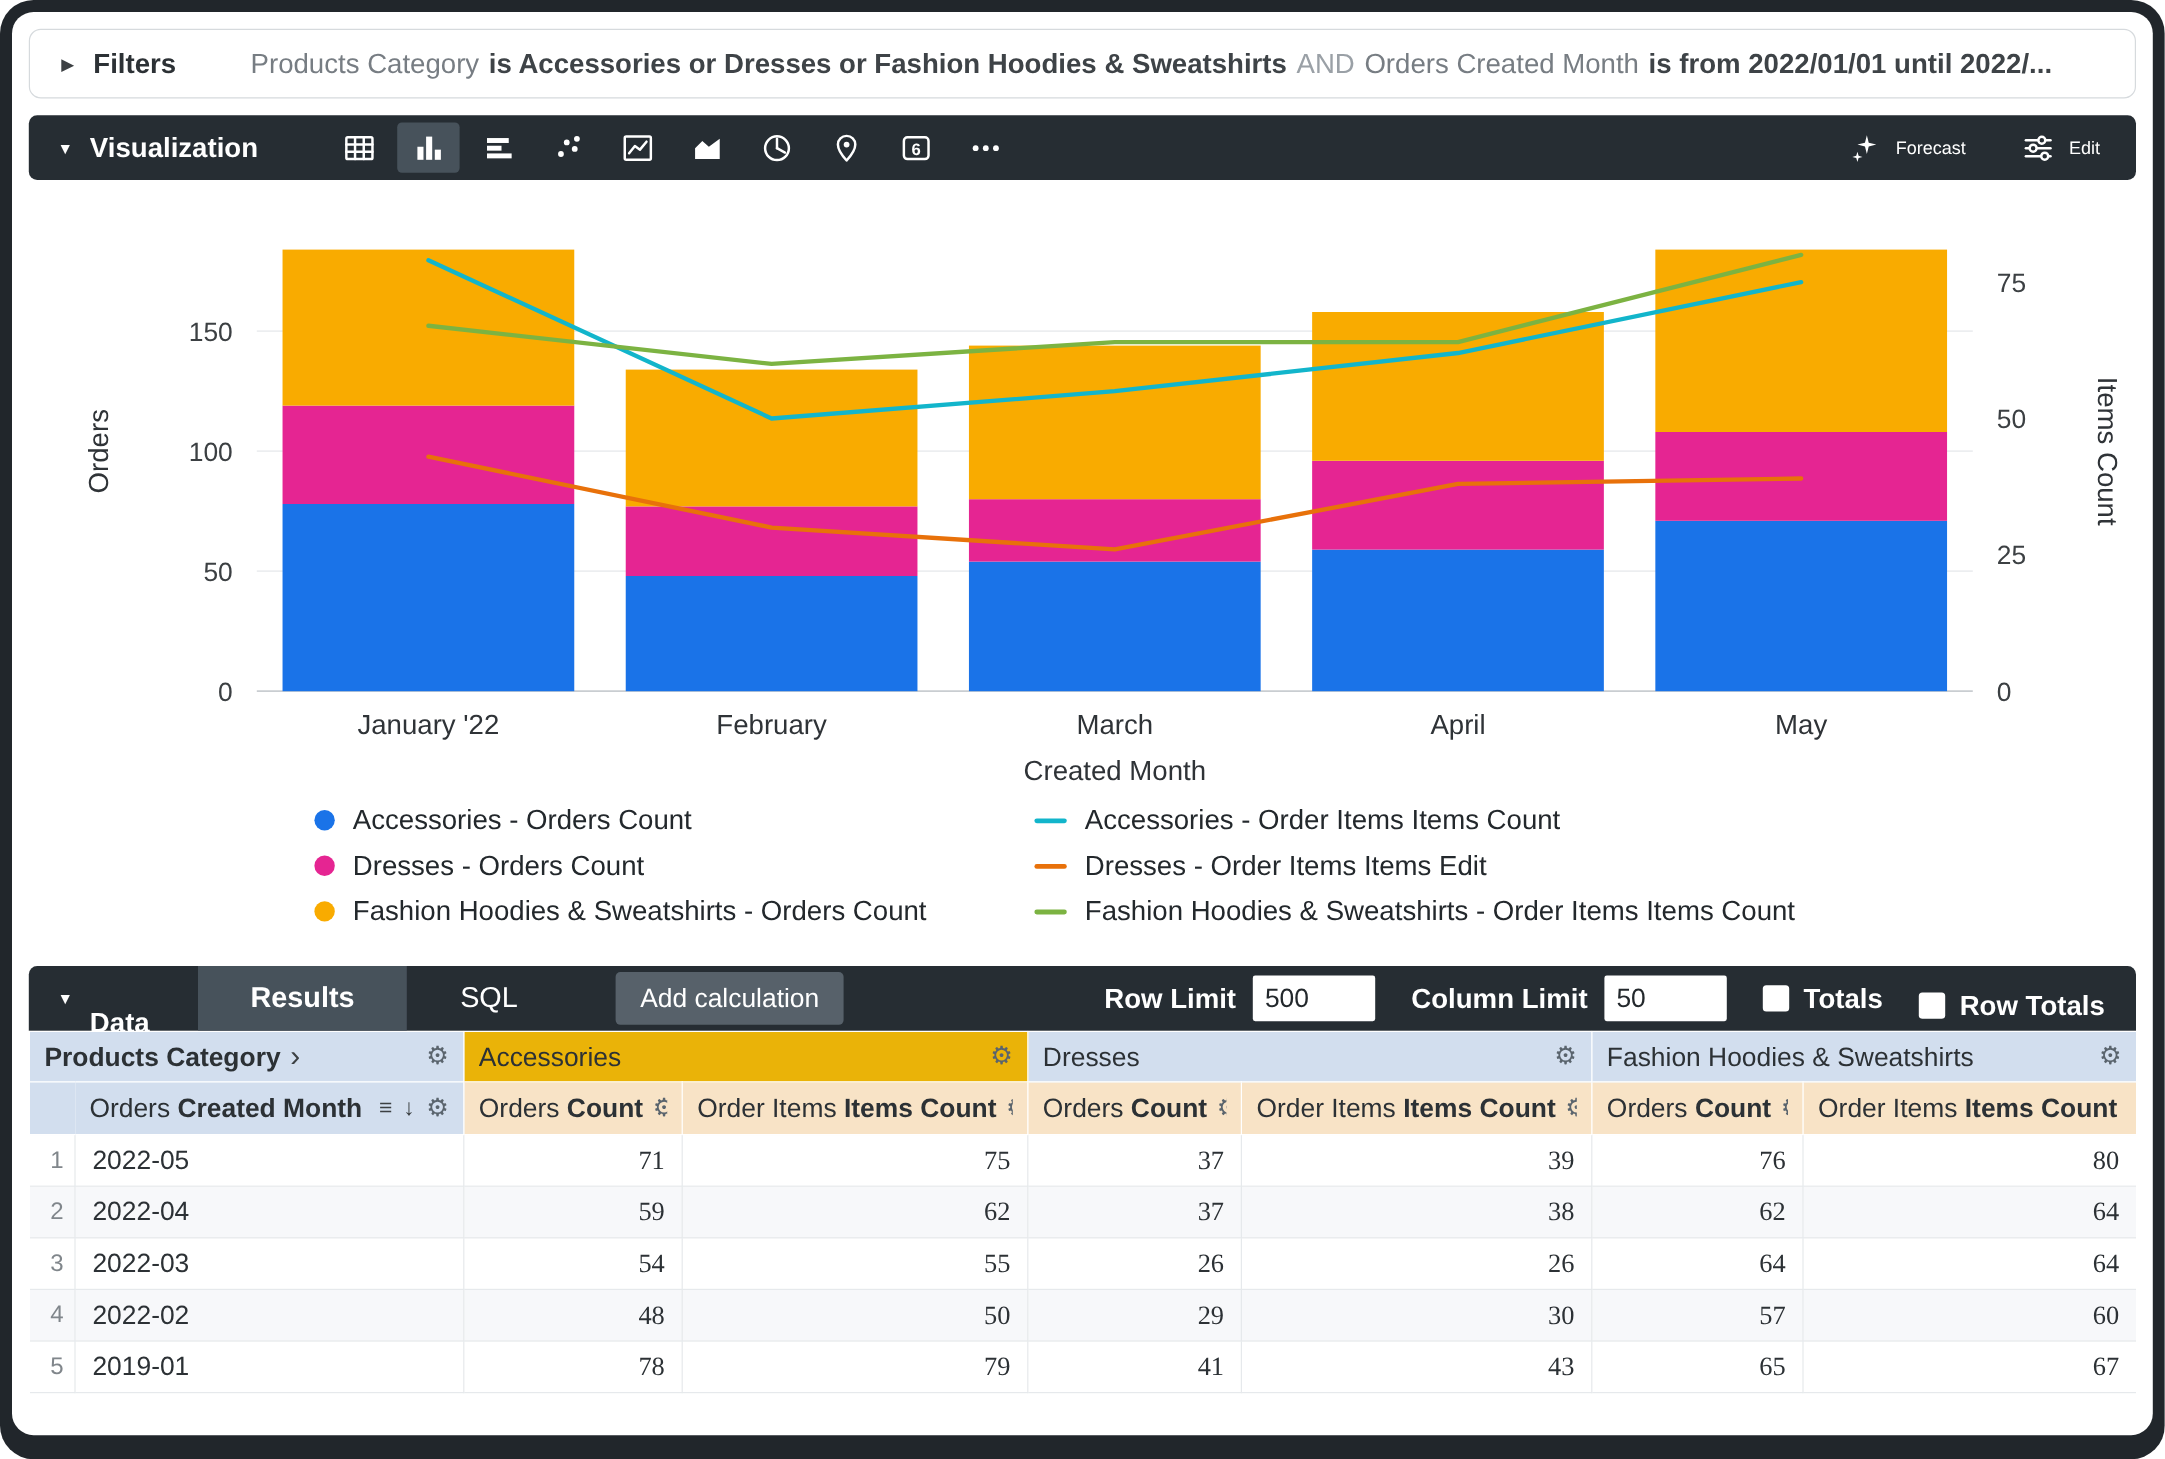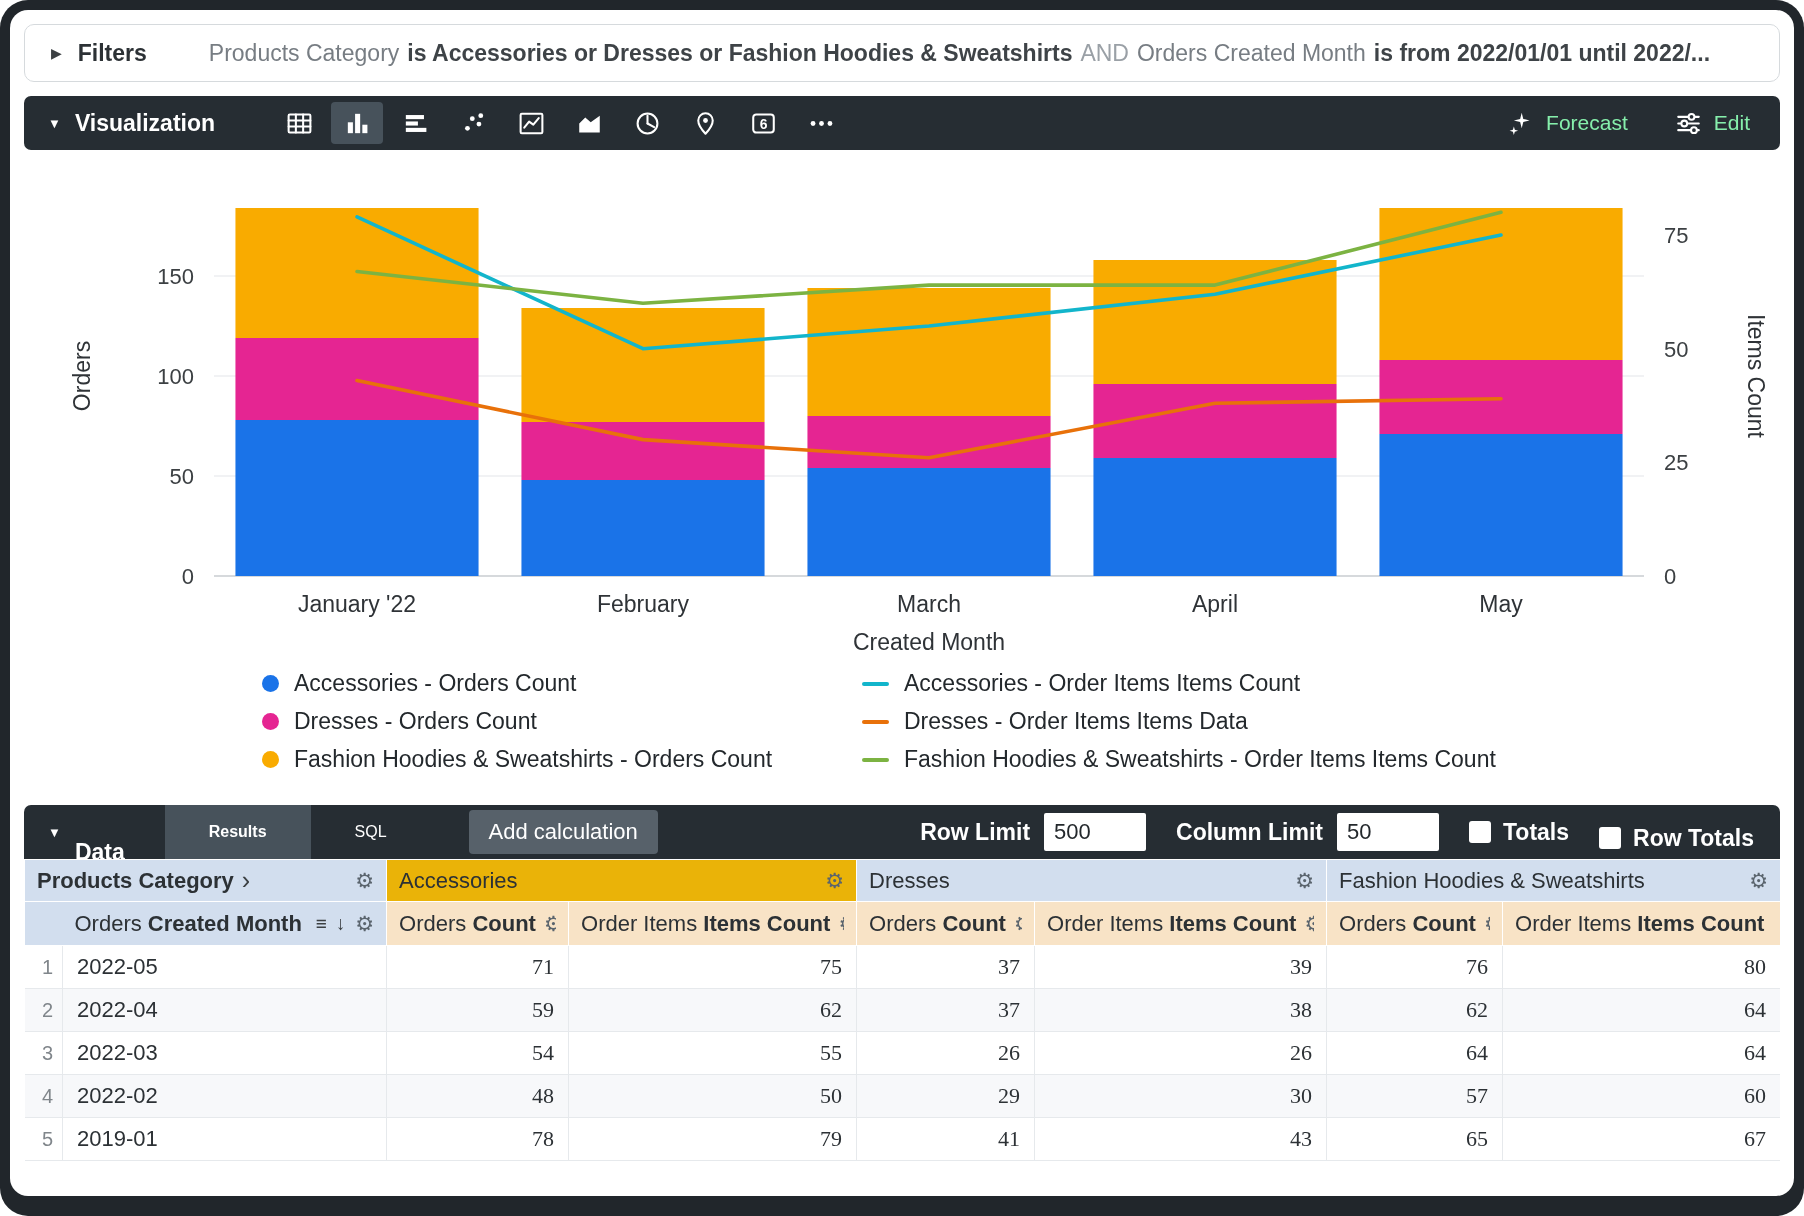--- a/index.html
+++ b/index.html
@@ -46,41 +46,41 @@
   .vtile { width:52px; height:42px; border-radius:4px; display:flex; align-items:center; justify-content:center; }
   .vtile.active { background:#47525b; }
   .vtile svg, .vbtn svg {
     width:29px; height:29px; stroke:#ffffff; stroke-width:1.7; fill:none;
     stroke-linecap:round; stroke-linejoin:round;
   }
   svg .f  { fill:#ffffff; stroke:none; }
   svg .fw { fill:#262d33; stroke:#ffffff; stroke-width:1.7; }
   .vtglyph { fill:#ffffff; stroke:none; font-size:11.5px; font-weight:700; text-anchor:middle; font-family:inherit; }
   .vspacer { flex:1; }
-  .vbtn { display:flex; align-items:center; gap:11px; color:#86efac; font-size:21px; font-weight:500; margin-left:46px; cursor:default; }
+  .vbtn { display:flex; align-items:center; gap:11px; color:#ffffff; font-size:15px; font-weight:500; margin-left:46px; cursor:default; }
 
   
   .chart-area { flex:0 0 auto; margin:6px 14px 0; }
   #chart-svg { display:block; width:100%; height:auto; }
   .tick { font-size:22px; fill:#3c4043; }
   .xlab { font-size:23px; fill:#2f3337; }
   .axis-title { font-size:23px; fill:#2f3337; }
 
   .legend { display:flex; padding-left:238px; margin-top:12px; font-size:23px; color:#23282c; }
   .legend-col { display:flex; flex-direction:column; gap:7px; }
   .legend-col.first { width:600px; }
   .legend-item { display:flex; align-items:center; height:31px; }
   .dot  { width:17px; height:17px; border-radius:50%; margin-right:15px; flex:0 0 auto; }
   .dash { width:27px; height:4px; border-radius:2px; margin-right:15px; flex:0 0 auto; }
 
   
   .databar { margin-top:30px; padding-left:24px; border-radius:7px 7px 0 0; }
   .datalabel { font-size:23px; font-weight:700;margin-top:40px; }
   .tabs { display:flex; align-self:stretch; margin-left:40px; }
-  .tab { display:flex; align-items:center; justify-content:center; padding:15px 44px; font-size:16px;text-align:right; }
+  .tab { display:flex; align-items:center; justify-content:center; padding:15px 44px; font-size:24px;text-align:right; }
   .tab.active { background:#47525b; font-weight:600; }
   .addcalc {
     background:#57616a; border:none; color:#fff; font-size:22px; font-weight:500;
     padding:9px 20px; border-radius:4px; margin-left:38px; font-family:inherit;
   }
   .dspacer { flex:1; }
   .dctl { display:flex; align-items:center; font-size:23px; font-weight:600; margin-right:30px; white-space:nowrap; }
   .dctl input {
     width:102px; height:38px; border:none; border-radius:2px; margin-left:14px;
     font-size:22px; padding:0 10px; font-family:inherit; color:#23282c; background:#fff;
@@ -266,21 +266,21 @@
               <span>Fashion Hoodies &amp; Sweatshirts - Orders Count</span>
             </div>
           </div>
         <div class="legend-col">
             <div class="legend-item">
               <span class="dash" style="background: rgb(18, 181, 203);"></span>
               <span>Accessories - Order Items Items Count</span>
             </div>
             <div class="legend-item">
               <span class="dash" style="background: rgb(232, 113, 10);"></span>
-              <span>Dresses - Order Items Items Data</span>
+              <span>Dresses - Order Items Items Edit</span>
             </div>
             <div class="legend-item">
               <span class="dash" style="background: rgb(124, 179, 66);"></span>
               <span>Fashion Hoodies &amp; Sweatshirts - Order Items Items Count</span>
             </div>
           </div>
       </div>
     </div>
 
     <div class="darkbar databar">

